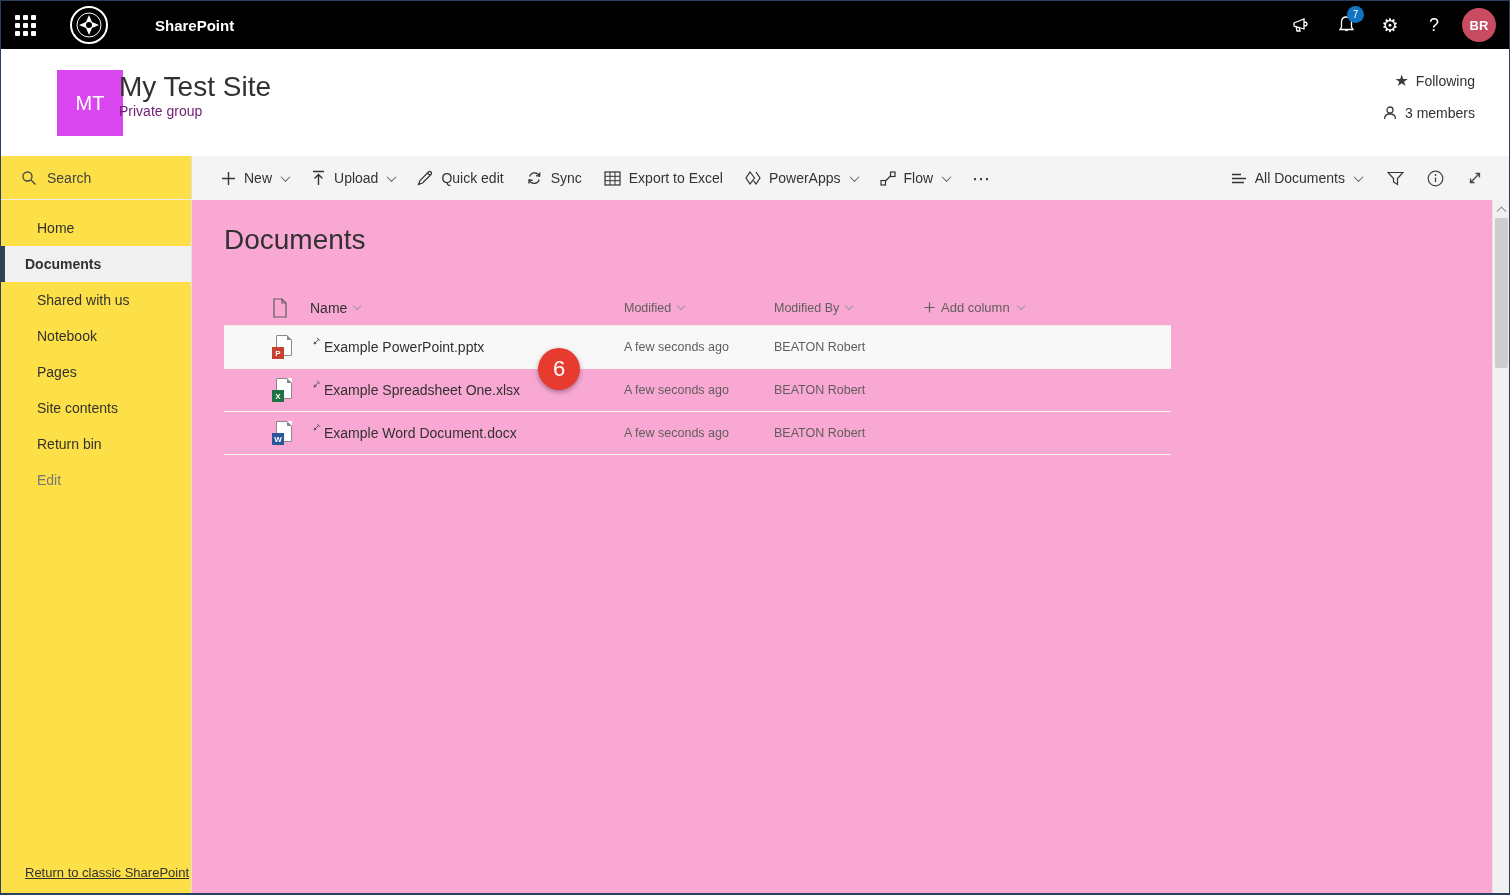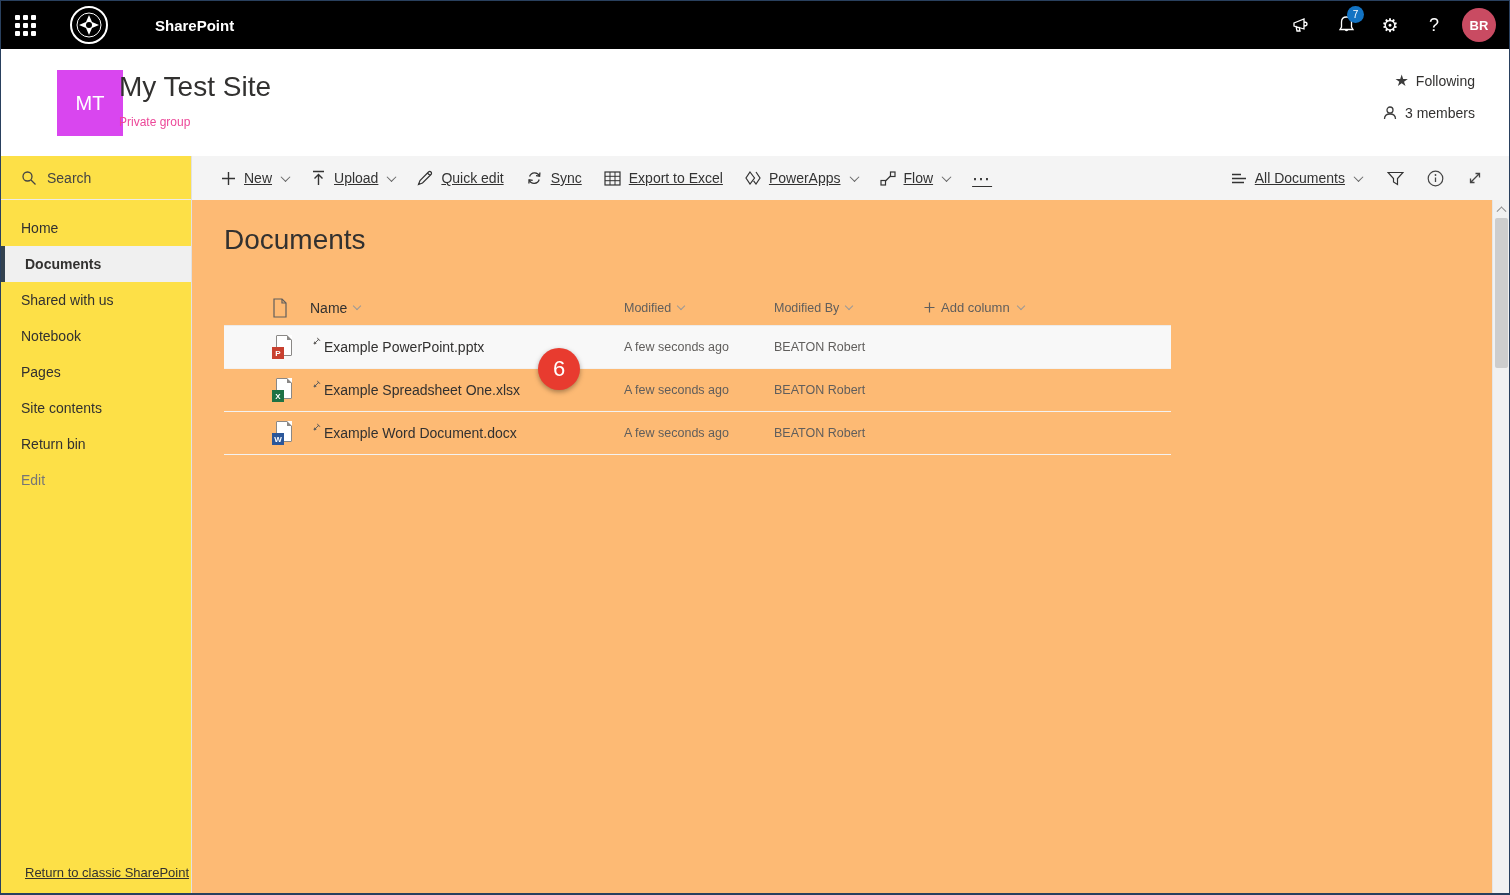--- a/index.html
+++ b/index.html
@@ -23,36 +23,36 @@
   .uniglyph { font-family:"DejaVu Sans", sans-serif; }
   .gear-glyph { font-size:19px; line-height:1; }
   .q-glyph { font-size:18px; line-height:1; }
   .bell-badge { position:absolute; top:5px; right:4px; min-width:17px; height:17px; border-radius:9px; background:#1273C3; color:#fff; font-size:10px; display:flex; align-items:center; justify-content:center; padding:0 3px; }
   .avatar { width:34px; height:34px; border-radius:50%; background:#C94B62; color:#fff; font-size:13px; font-weight:700; display:flex; align-items:center; justify-content:center; margin:0 13px 0 6px; cursor:pointer; }
 
   
   .siteheader { position:relative; height:107px; background:#fff; }
   .site-tile { position:absolute; left:32px; top:21px; width:66px; height:66px; background:#d946ef; color:#fff; font-size:20px; display:flex; align-items:center; justify-content:center;margin-left:24px; }
   .site-title { position:absolute; left:118px; top:22px; font-size:28px; font-weight:300; color:#323130; }
-  .site-sub { position:absolute; left:118px; top:66px; font-size:12px; color:#ec4899; }
+  .site-sub { position:absolute; left:118px; top:54px; font-size:14px; color:#701a75; }
   .header-right { position:absolute; right:34px; top:24px; display:flex; flex-direction:column; align-items:flex-end; gap:16px; font-size:14px; color:#323130; }
   .hr-item { display:flex; align-items:center; gap:7px; cursor:pointer; }
   .star-glyph { font-size:16px; color:#3b3b3b; line-height:1; }
 
   
   .bodyrow { display:flex; height:738px; }
   .sidebar { width:191px; border-right:1px solid #E1E1E1; position:relative; background:#fde047; flex:0 0 auto; }
   .search-row { height:44px; display:flex; align-items:center; gap:10px; padding-left:20px; border-bottom:1px solid #EDEBE9; cursor:text; color:#444; font-size:14px; }
   .nav { padding-top:10px; }
-  .nav-item { height:36px; line-height:36px; padding-left:20px; font-size:14px; color:#323130; cursor:pointer; }
+  .nav-item { height:36px; line-height:36px; padding-left:36px; font-size:14px; color:#323130; cursor:pointer; }
   .nav-item.selected { background:#F0F0F0; font-weight:700; border-left:4px solid #33424F; padding-left:20px; }
   .nav-item.muted { color:#767676; }
   .sidebar-footer { position:absolute; left:24px; bottom:14px; font-size:13px; color:#323130; text-decoration:underline; cursor:pointer; }
 
-  .content { flex:1; position:relative; background:#fdba74;text-decoration:underline; }
+  .content { flex:1; position:relative; background:#f9a8d4; }
 
   
   .toolbar { height:44px; background:#F4F4F4; display:flex; align-items:center; padding-left:18px; }
   .cmd { display:flex; align-items:center; gap:8px; padding:0 11px; height:44px; font-size:14px; color:#333; cursor:pointer; white-space:nowrap; }
   .cmd svg { flex:0 0 auto; }
   .chev { width:7px; height:7px; border-right:1.4px solid #666; border-bottom:1.4px solid #666; transform:rotate(45deg) translate(-1px,-1px); display:inline-block; margin-left:2px; }
   .toolbar-right { margin-left:auto; display:flex; align-items:center; gap:4px; padding-right:16px; }
   .tb-icon { width:36px; height:44px; display:flex; align-items:center; justify-content:center; cursor:pointer; }
   .ellipsis-glyph { font-size:18px; color:#333; letter-spacing:2px; }
 

